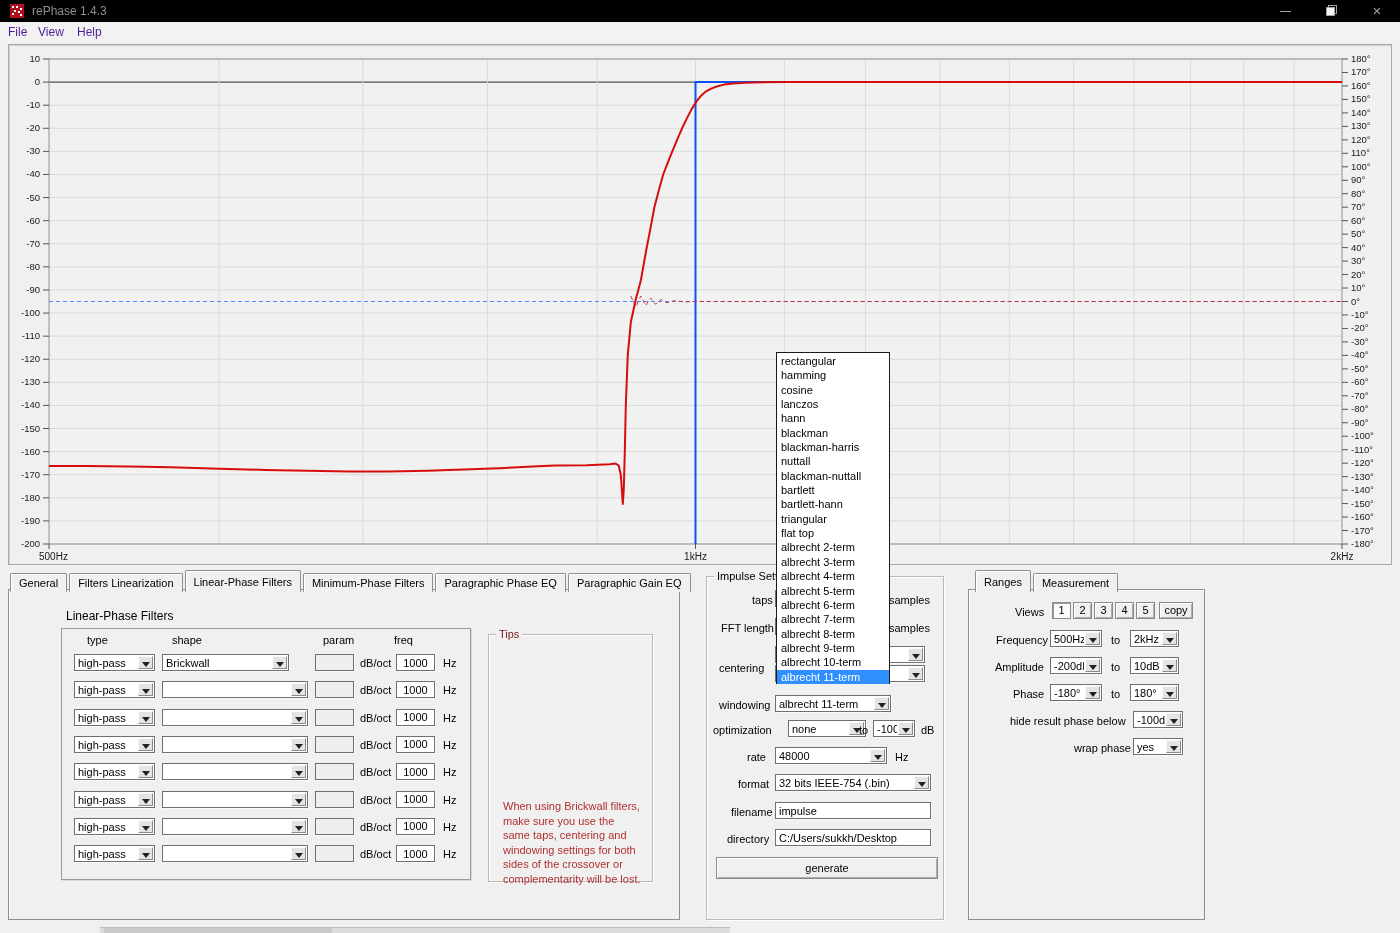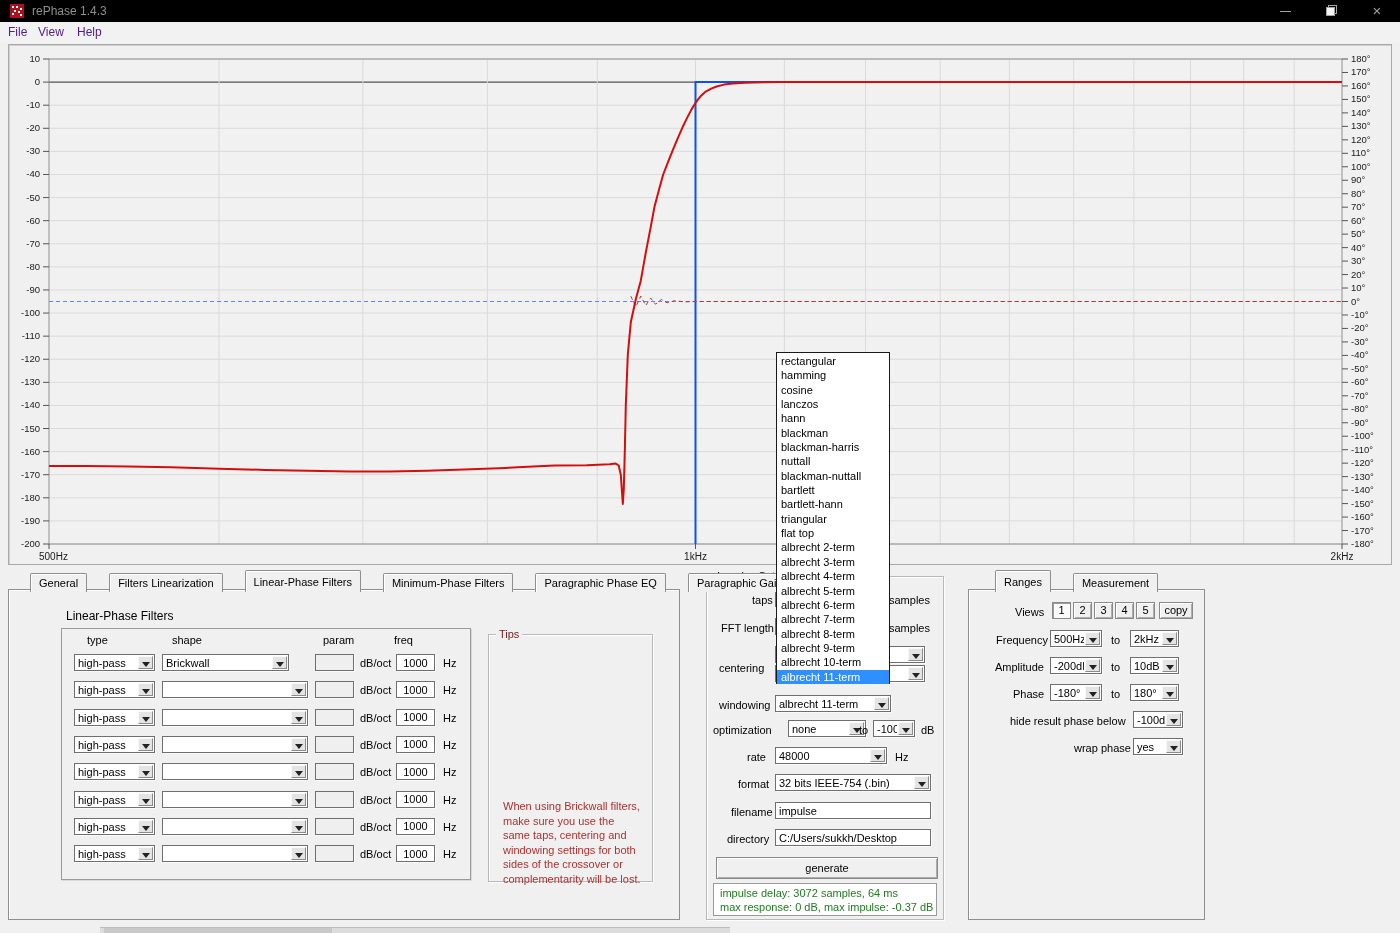--- a/index.html
+++ b/index.html
@@ -15,21 +15,21 @@
   #menubar { left:0; top:22px; width:1400px; height:21px; background:#f2f2f2; }
   .menu-item { top:3px; font-size:12px; color:#4c1d95; }
 
   
   #graph-panel { left:8px; top:44px; width:1384px; height:521px; background:#f0f0f0;
     border:1px solid #a9a9a9; box-shadow: inset 1px 1px 0 #cfcfcf; }
 
   
   .tabbar { display:flex; align-items:flex-end; z-index:6; }
   .tab { font-size:11px; padding:3px 8px 3px; background:#f0f0f0; border:1px solid #8f8f8f; border-bottom:none;
-    border-radius:2px 2px 0 0; margin-right:2px; box-shadow: inset 1px 1px 0 #fff; white-space:nowrap;margin-left:20px; }
+    border-radius:2px 2px 0 0; margin-right:2px; box-shadow: inset 1px 1px 0 #fff; white-space:nowrap; }
   .tab.active { padding-top:5px; padding-bottom:4px; position:relative; z-index:7; background:#f0f0f0; }
   .panel { background:#f0f0f0; border:1px solid #8f8f8f; box-shadow: inset 1px 1px 0 #fff; z-index:5; }
 
   .group { border:1px solid #b9b9b9; box-shadow: inset 1px 1px 0 #fff, 1px 1px 0 #fdfdfd; }
   .group-legend { position:absolute; top:-7px; left:7px; background:#f0f0f0; padding:0 3px; font-size:11px; white-space:nowrap; }
 
   
   .combo { background:#fff; border:1px solid #6f6f6f; box-shadow:1px 1px 0 #fafafa; height:17px; }
   .combo .txt { position:absolute; left:3px; top:2px; right:17px; font-size:11px; white-space:nowrap; overflow:hidden; }
   .combo .arr { position:absolute; top:1px; bottom:1px; right:1px; width:15px; background:#e4e4e4;
@@ -500,24 +500,20 @@
   </div>
 
   <div class="abs lbl" style="left:24px; top:229px;">filename</div>
   <input class="tinput abs" style="left: 68px; top: 225px; width: 156px;" value="impulse">
 
   <div class="abs lbl" style="left:20px; top:256px;">directory</div>
   <input class="tinput abs" style="left: 68px; top: 252px; width: 156px;" value="C:/Users/sukkh/Desktop">
 
   <div class="btn abs" style="left:9px; top:280px; width:222px; height:22px; line-height:21px;">generate</div>
 
-  <div id="status-box" class="abs" style="left:6px; top:306px; width:224px; height:33px;">
-    <div class="status-line abs" style="left:6px; top:3px;">impulse delay: 3072 samples, 64 ms</div>
-    <div class="status-line abs" style="left:6px; top:17px;">max response: 0 dB, max impulse: -0.37 dB</div>
-  </div>
 </div>
 
 <div id="ranges-tabs" class="tabbar abs" style="left:975px; top:570px;">
     <div class="tab active">Ranges</div>
     <div class="tab">Measurement</div>
   </div>
 <div class="panel abs" style="left:968px; top:589px; width:237px; height:331px;">
 
   <div class="abs lbl" style="left:46px; top:16px;">Views</div>
   <div id="views-buttons" class="abs" style="left:83px; top:12px;">

